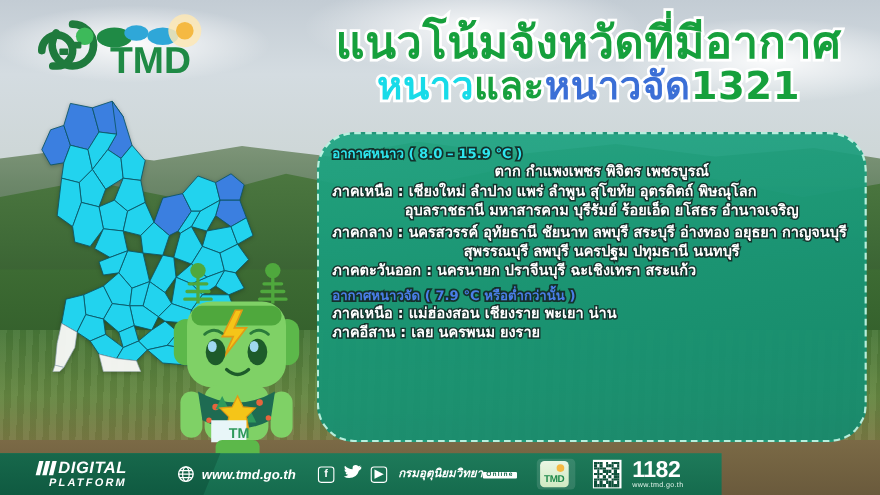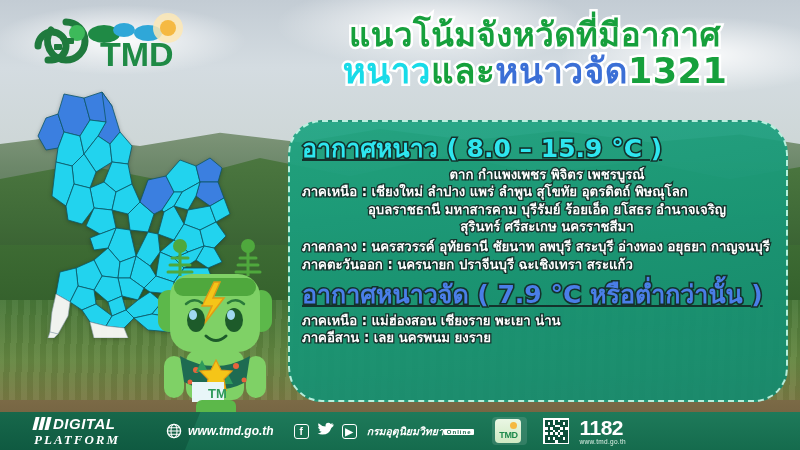--- a/index.html
+++ b/index.html
@@ -51,21 +51,21 @@
   .logo { position:absolute; left:8px; top:8px; width:190px; height:68px; }
   .logo svg { display:block; }
 
   
   .title-block {
     position:absolute; left:280px; top:18px; width:510px;
     text-align:center; line-height:1.05;
   }
   .title-l1, .title-l2 {
     font-family:"DejaVu Sans", sans-serif;
-    font-weight:bold; font-size:33px; letter-spacing:.5px;
+    font-weight:bold; font-size:41px; letter-spacing:.5px;
     -webkit-text-stroke:5px #ffffff; paint-order:stroke fill;
     white-space:nowrap;
   }
   .title-l1 { color:#16a03c; }
   .title-l2 { font-size:35px; }
   .t-cyan  { color:#18dbe8; }
   .t-green { color:#16a03c; }
   .t-blue  { color:#3b6fd6; }
   .t-year  { color:#16a03c; }
 
@@ -81,42 +81,41 @@
   .panel {
     position:absolute; left:288px; top:120px; width:500px; height:282px;
     background:linear-gradient(170deg, rgba(30,165,130,.93) 0%, rgba(24,150,118,.93) 55%, rgba(20,138,110,.93) 100%);
     border-radius:34px;
     border:2px dashed rgba(210,255,240,.85);
     padding:10px 12px 8px 12px;
     overflow:hidden;
   }
   .sec-head {
     font-family:"DejaVu Sans", sans-serif;
-    font-weight:bold; font-size:25px; line-height:1.35;
+    font-weight:bold; font-size:12px; line-height:1.35;
     -webkit-text-stroke:3.2px #14322c; paint-order:stroke fill;
     white-space:nowrap;
-    text-decoration:underline;
   }
   .sec-head.cold  { color:#2ee6ef; }
   .sec-head.vcold { color:#4a7ee8; }
   .row {
     font-family:"DejaVu Sans", sans-serif;
     font-weight:bold; font-size:13.2px; line-height:1.32;
     color:#ffffff;
     -webkit-text-stroke:2.6px #14322c; paint-order:stroke fill;
     white-space:nowrap;
   }
   .row.indent { text-align:center; padding-left:18px; }
   .row.lead { text-align:left; }
   .gap-sm { height:3px; }
   .gap-md { height:5px; }
 
   
   .footer {
-    position:absolute; left:0; bottom:0; width:800px; height:38px;
+    position:absolute; left:0; bottom:0; width:656px; height:38px;
     background:linear-gradient(180deg,#1e7a5a 0%,#156b4d 100%);
     display:flex; align-items:center;
   }
   .footer-skew {
     position:absolute; left:0; bottom:0; width:215px; height:38px;
     background:linear-gradient(180deg,#17684b 0%,#0f5a41 100%);
     transform:skewX(-22deg); transform-origin:bottom left; left:-30px;
   }
   .fi { position:relative; display:flex; align-items:center; gap:6px; }
   .fi-text {
@@ -125,23 +124,23 @@
   }
   .digital {
     position:relative; margin-left:34px; display:flex; flex-direction:column;
     align-items:flex-start; line-height:1;
   }
   .digital-main {
     color:#ffffff; font-size:15px; font-weight:bold; font-style:italic;
     letter-spacing:.5px; font-family:"Liberation Sans", sans-serif;
   }
   .digital-sub {
-    color:#ffffff; font-size:13px; font-weight:bold; font-style:italic;
+    color:#ffffff; font-size:10px; font-weight:bold; font-style:italic;
     letter-spacing:2px; align-self:flex-end; margin-top:2px;
-    font-family:Liberation Serif, serif;
+    font-family:Liberation Sans, sans-serif;
   }
   .bars { display:inline-flex; gap:2px; vertical-align:middle; margin-right:3px; }
   .bars i { display:block; width:4px; height:13px; background:#fff; transform:skewX(-14deg); }
   .sq-icon {
     width:15px; height:15px; border:1.4px solid #fff; border-radius:3px;
     display:flex; align-items:center; justify-content:center;
     color:#fff; font-size:10px; font-weight:bold;
   }
   .tw-icon { color:#fff; font-size:16px; line-height:1; }
   .thai-online { display:flex; flex-direction:row; align-items:center; line-height:1; }
@@ -339,23 +338,23 @@
     <rect x="56" y="168" width="40" height="18" rx="6" fill="#5cb84a"></rect>
   </svg>
 </div>
 
 <div class="panel">
 
   <div class="sec-head cold">อากาศหนาว ( 8.0 – 15.9 °C )</div>
   <div class="row indent">ตาก กำแพงเพชร พิจิตร เพชรบูรณ์</div>
   <div class="row lead">ภาคเหนือ : เชียงใหม่ ลำปาง แพร่ ลำพูน สุโขทัย อุตรดิตถ์ พิษณุโลก</div>
   <div class="row indent">อุบลราชธานี มหาสารคาม บุรีรัมย์ ร้อยเอ็ด ยโสธร อำนาจเจริญ</div>
-  <div class="row indent">สุรินทร์ ศรีสะเกษ นครราชสีมา</div>
   <div class="gap-sm"></div>
   <div class="row lead">ภาคกลาง : นครสวรรค์ อุทัยธานี ชัยนาท ลพบุรี สระบุรี อ่างทอง อยุธยา กาญจนบุรี</div>
+  <div class="row indent">สุพรรณบุรี ลพบุรี นครปฐม ปทุมธานี นนทบุรี</div>
   <div class="row lead">ภาคตะวันออก : นครนายก ปราจีนบุรี ฉะเชิงเทรา สระแก้ว</div>
 
   <div class="gap-md"></div>
 
   <div class="sec-head vcold">อากาศหนาวจัด ( 7.9 °C หรือต่ำกว่านั้น )</div>
   <div class="row lead">ภาคเหนือ : แม่ฮ่องสอน เชียงราย พะเยา น่าน</div>
   <div class="row lead">ภาคอีสาน : เลย นครพนม ยงราย</div>
 </div>
 
 <div class="footer">

